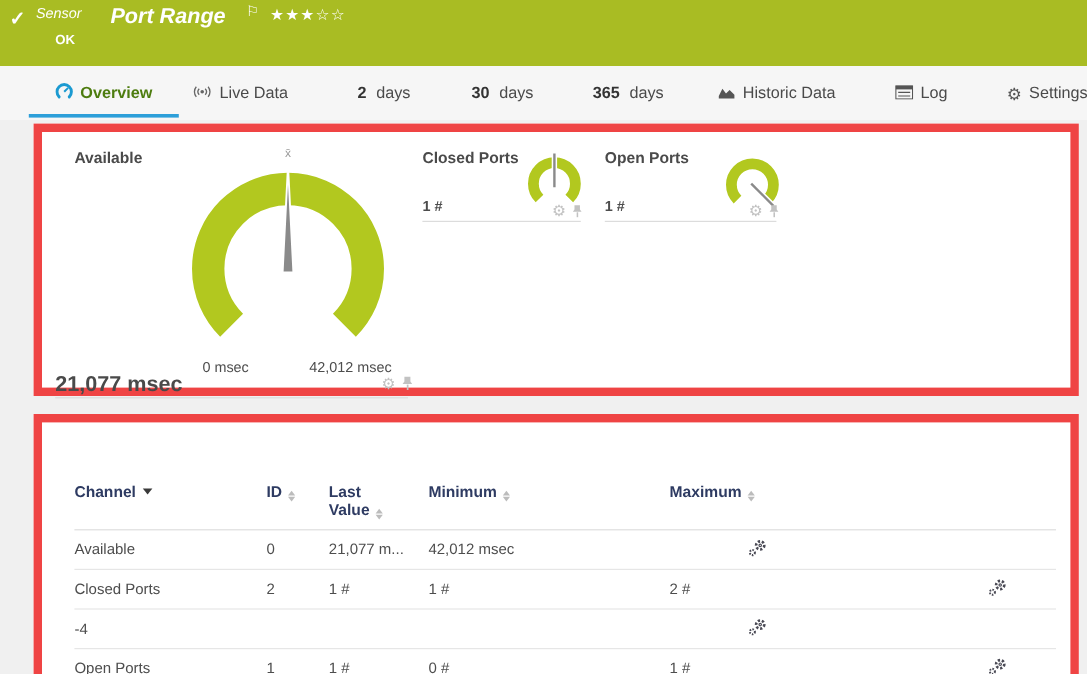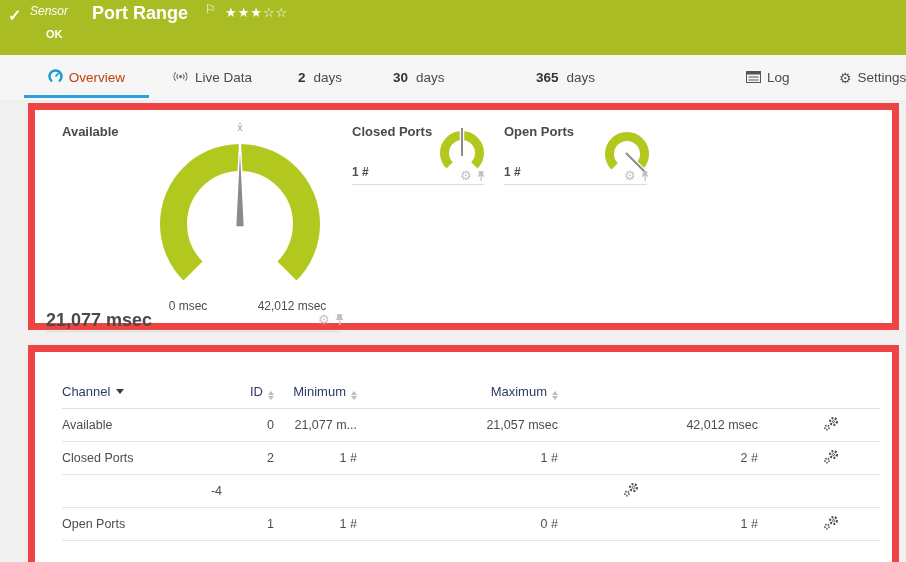--- a/index.html
+++ b/index.html
@@ -11,56 +11,56 @@
     color:#4d4d4d;
     font-size:12.5px;
   }
   
   .titlebar {
     position:absolute; left:0; top:0; width:906px; height:55px;
     background:#a9bc23; color:#fff;
   }
   .titlebar .check { position:absolute; left:8px; top:6px; font-size:16px; font-weight:bold; }
   .titlebar .kind  { position:absolute; left:30px; top:4px; font-size:12px; font-style:italic; font-weight:normal; }
-  .titlebar .name  { position:absolute; left:92px; top:3px; font-size:18px; font-weight:bold; }
+  .titlebar .name  { position:absolute; left:92px; top:3px; font-size:18px; font-weight:bold;font-style:italic; }
   .titlebar .flag  { position:absolute; left:205px; top:2px; font-size:12px; }
   .titlebar .stars { position:absolute; left:225px; top:5px; font-size:13px; letter-spacing:1px; }
   .titlebar .status{ position:absolute; left:46px; top:28px; font-size:11px; font-weight:bold; }
   
   .tabbar { position:absolute; left:0; top:55px; width:906px; height:45px; background:#f6f6f6; }
   .tab { position:absolute; top:0; height:45px; display:flex; align-items:center; gap:6px;
          font-size:13.5px; color:#4a4a4a; cursor:pointer; }
   .tab .num { font-weight:bold; color:#333; margin-right:2px; }
-  .tab.active { color:#c2410c; font-weight:normal; }
+  .tab.active { color:#4d7c0f; font-weight:bold; }
   .tab-underline { position:absolute; left:24px; top:40px; width:125px; height:3px; background:#2d9fd9; }
   .tab .glyph { font-size:14px; color:#555; line-height:1; }
   
   .panel { position:absolute; background:#fff; border:7px solid #ef4444; }
   .panel1 { left:28px; top:103px; width:871px; height:227px; }
   .panel2 { left:28px; top:345px; width:871px; height:300px; }
   .blocklabel { position:absolute; font-size:13px; font-weight:bold; color:#4a4a4a; }
   .gsmall { position:absolute; font-size:12px; color:#4d4d4d; }
   .gvalue { position:absolute; font-size:18px; font-weight:bold; color:#4a4a4a; }
   .gdivider { position:absolute; height:1px; background:#dcdcdc; }
   .gicons { position:absolute; display:flex; align-items:center; gap:4px; color:#c2c2c2; }
   .gicons .gear { font-size:13px; line-height:1; cursor:pointer; }
   .centered { transform:translateX(-50%);text-align:right; }
   
   .chead, .crow {
     display:grid;
     grid-template-columns:160px 52px 83px 201px 200px 1fr;
     margin-left:27px; margin-right:12px;
   }
   .chead {
-    padding-top:32px; padding-bottom:8px;
+    padding-top:50px; padding-bottom:8px;
     border-bottom:1px solid #dedede;
-    color:#2e3b62; font-size:13px; font-weight:normal;
+    color:#2e3b62; font-size:13px; font-weight:bold;
   }
   .crow { height:33px; align-items:center; border-bottom:1px solid #e6e6e6; cursor:pointer; }
-  .cell-r { text-align:right; }
+  .cell-r { text-align:left; }
   .crow .ch { color:#4d4d4d; }
   .icon-cell { padding-left:65px; }
   .sort { display:inline-flex; flex-direction:column; gap:1px; margin-left:5px; vertical-align:1px; }
   .sort i { display:block; width:0; height:0; border-left:3.5px solid transparent; border-right:3.5px solid transparent; }
   .sort .up { border-bottom:4px solid #bcbcbc; }
   .sort .down { border-top:4px solid #bcbcbc; }
   .sorted-down { display:inline-block; width:0; height:0; border-top:5px solid #3a3a3a;
                  border-left:4px solid transparent; border-right:4px solid transparent;
                  margin-left:6px; vertical-align:2px; }
   .gearsicon { display:inline-block; cursor:pointer; }
@@ -80,21 +80,21 @@
 <div class="tabbar">
   <div class="tab active" style="left:24px; width:125px; justify-content:center;">
     <span class="glyph">
       <svg width="15" height="15" viewBox="0 0 16 16">
           <path d="M3.5 12.5A6.4 6.4 0 1 1 12.5 12.5" fill="none" stroke="#1b9ad1" stroke-width="2.6" stroke-linecap="round"></path>
           <line x1="8" y1="8" x2="11.5" y2="4.5" stroke="#1b9ad1" stroke-width="1.8"></line>
         </svg>
     </span>
     <span>Overview</span>
   </div>
-  <div class="tab" style="left:172px;">
+  <div class="tab" style="left:160px;">
     <span class="glyph">
       <svg width="17" height="13" viewBox="0 0 17 13">
           <g stroke="#666" fill="none" stroke-width="1.1">
             <circle cx="8.5" cy="6.5" r="1.5" fill="#666" stroke="none"></circle>
             <path d="M6 4a3.7 3.7 0 0 0 0 5"></path>
             <path d="M3.6 2.3a6.4 6.4 0 0 0 0 8.4"></path>
             <path d="M11 4a3.7 3.7 0 0 1 0 5"></path>
             <path d="M13.4 2.3a6.4 6.4 0 0 1 0 8.4"></path>
           </g>
         </svg>
@@ -102,23 +102,31 @@
     <span>Live Data</span>
   </div>
   <div class="tab" style="left:298px;">
     <span class="num">2</span>
     <span>days</span>
   </div>
   <div class="tab" style="left:393px;">
     <span class="num">30</span>
     <span>days</span>
   </div>
-  <div class="tab" style="left:494px;margin-left:42px;">
+  <div class="tab" style="left:494px;">
     <span class="num">365</span>
     <span>days</span>
+  </div>
+  <div class="tab" style="left:598px;">
+    <span class="glyph">
+      <svg width="15" height="12" viewBox="0 0 15 12">
+          <path d="M1 11V9l3-6 3 4 3-3 4 4v3z" fill="#555"></path>
+        </svg>
+    </span>
+    <span>Historic Data</span>
   </div>
   <div class="tab" style="left:746px;">
     <span class="glyph">
       <svg width="15" height="12" viewBox="0 0 15 12">
           <rect x="0.5" y="0.5" width="14" height="11" fill="none" stroke="#555"></rect>
           <rect x="0.5" y="0.5" width="14" height="3" fill="#555"></rect>
           <line x1="2.5" y1="6" x2="12.5" y2="6" stroke="#555"></line>
           <line x1="2.5" y1="9" x2="12.5" y2="9" stroke="#555"></line>
         </svg>
     </span>
@@ -189,39 +197,45 @@
     <div>
       <span>Channel</span><span class="sorted-down"></span>
     </div>
     <div class="cell-r">
       <span>ID</span><span class="sort">
           <i class="up"></i>
           <i class="down"></i>
         </span>
     </div>
     <div class="cell-r">
+      <span>Last</span><br>
+      <span>Value</span><span class="sort">
+          <i class="up"></i>
+          <i class="down"></i>
+        </span>
+    </div>
+    <div class="cell-r">
       <span>Minimum</span><span class="sort">
           <i class="up"></i>
           <i class="down"></i>
         </span>
     </div>
     <div class="cell-r">
       <span>Maximum</span><span class="sort">
           <i class="up"></i>
           <i class="down"></i>
         </span>
     </div>
     <div></div>
   </div>
 
   <div class="crow">
     <div class="ch">Available</div>
     <div class="cell-r">0</div>
     <div class="cell-r">21,077 m...</div>
-    <div class="cell-r">21,057 msec</div>
     <div class="cell-r">42,012 msec</div>
     <div class="icon-cell"><span class="gearsicon"><svg width="17" height="16" viewBox="0 0 17 16">
             <g fill="none" stroke="#4a4a55">
               <circle cx="10.5" cy="5.5" r="3.4" stroke-width="2.2" stroke-dasharray="1.9 1.5"></circle>
               <circle cx="10.5" cy="5.5" r="1" stroke-width="1"></circle>
               <circle cx="4" cy="11.5" r="2.1" stroke-width="1.7" stroke-dasharray="1.3 1.1"></circle>
             </g>
           </svg></span></div>
   </div>
 

